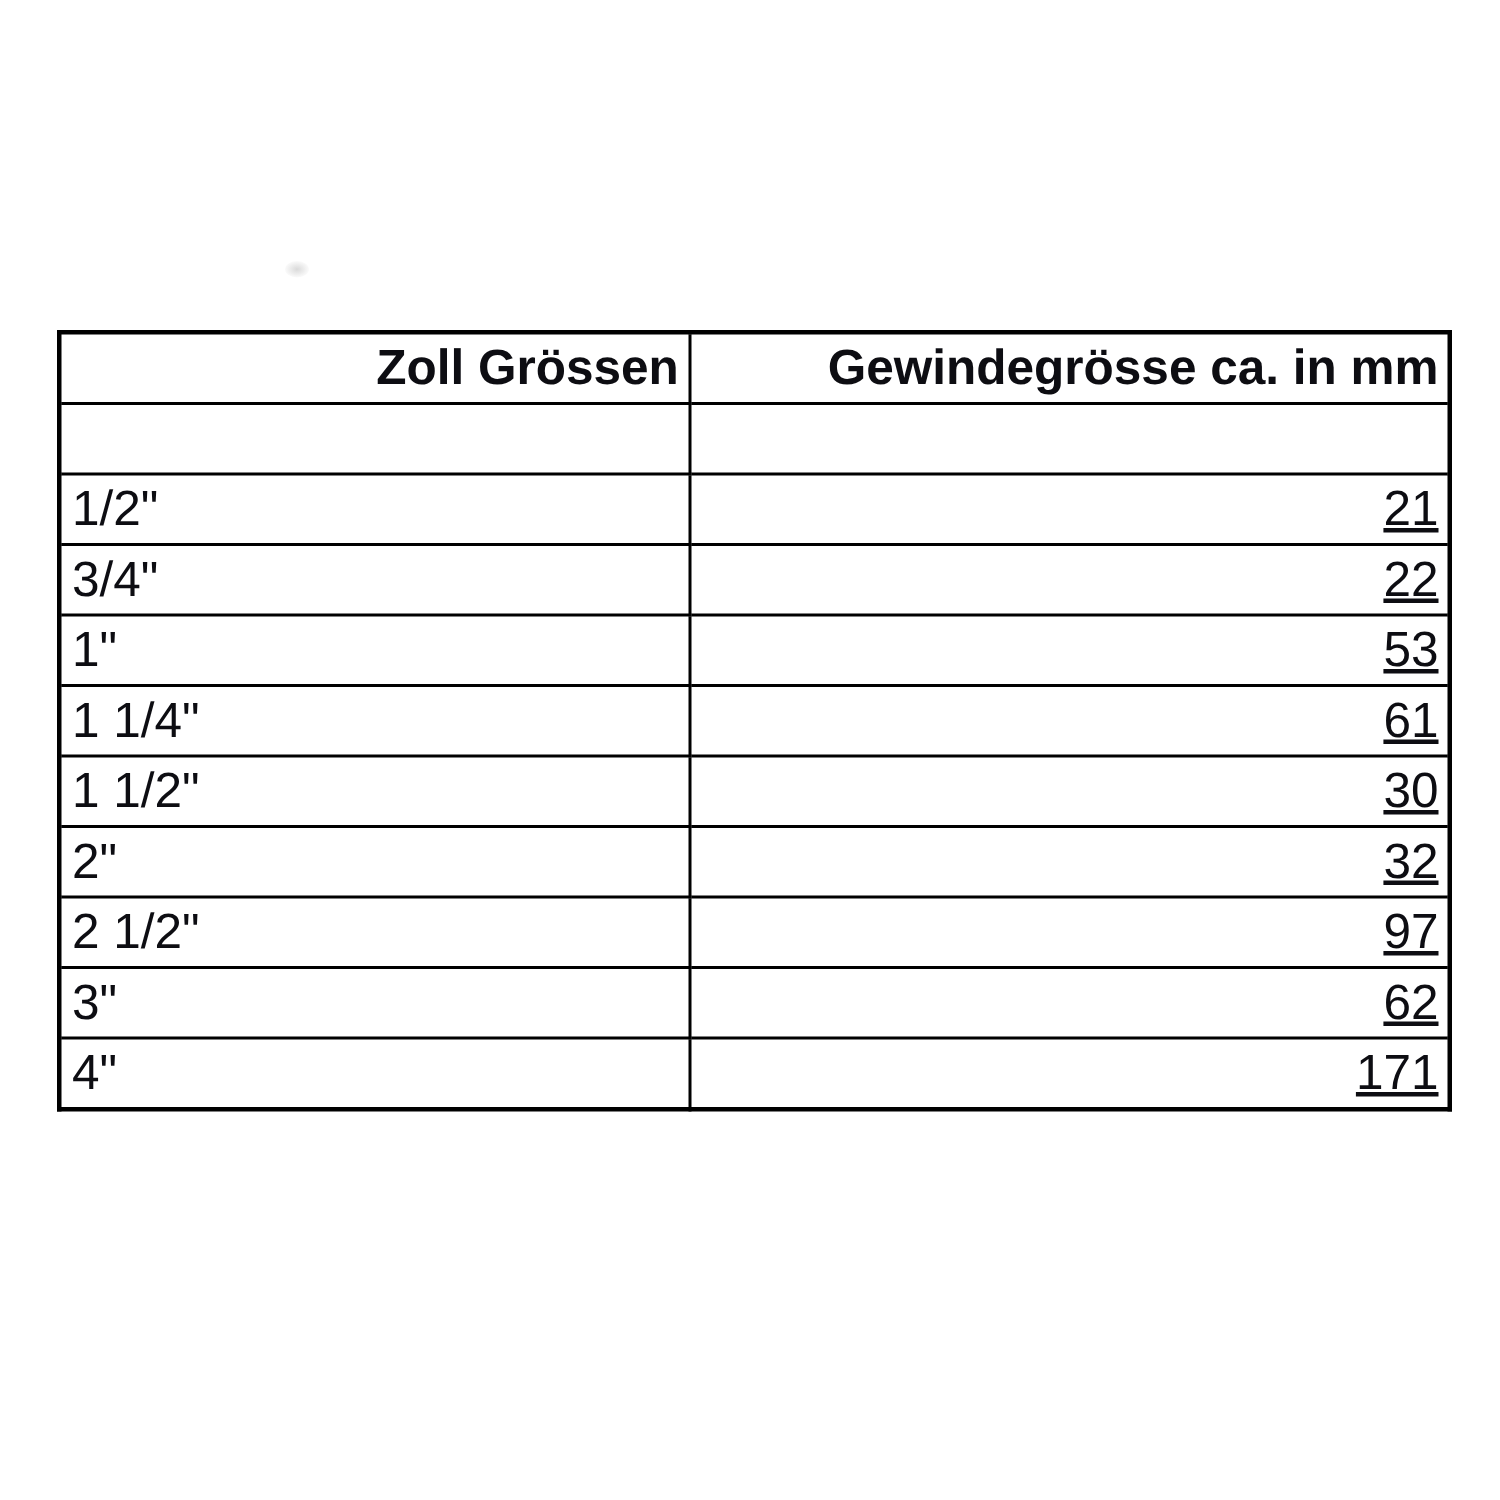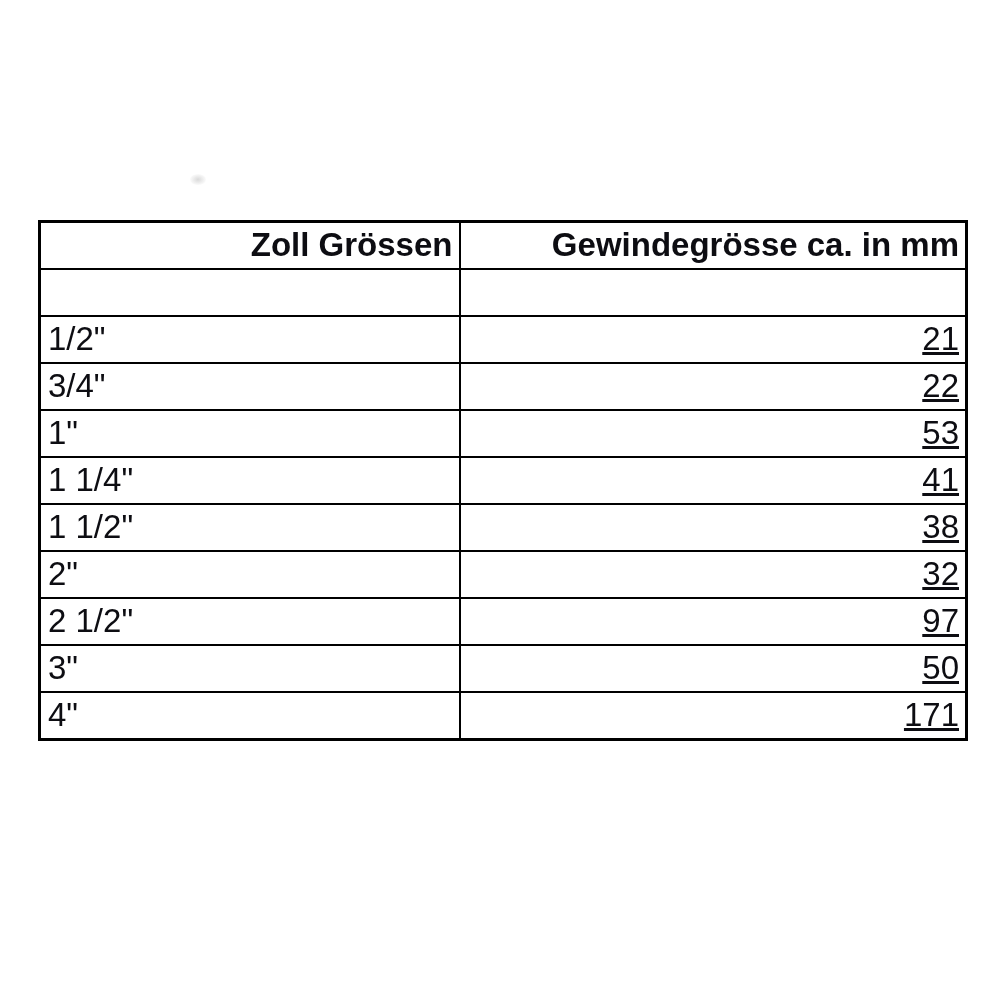--- a/index.html
+++ b/index.html
@@ -85,37 +85,37 @@
         <tr>
           <td class="cell-zoll">3/4"</td>
           <td class="cell-mm">22</td>
         </tr>
         <tr>
           <td class="cell-zoll">1"</td>
           <td class="cell-mm">53</td>
         </tr>
         <tr>
           <td class="cell-zoll">1 1/4"</td>
-          <td class="cell-mm">41</td>
+          <td class="cell-mm">61</td>
         </tr>
         <tr>
           <td class="cell-zoll">1 1/2"</td>
-          <td class="cell-mm">38</td>
+          <td class="cell-mm">30</td>
         </tr>
         <tr>
           <td class="cell-zoll">2"</td>
           <td class="cell-mm">32</td>
         </tr>
         <tr>
           <td class="cell-zoll">2 1/2"</td>
           <td class="cell-mm">97</td>
         </tr>
         <tr>
           <td class="cell-zoll">3"</td>
-          <td class="cell-mm">50</td>
+          <td class="cell-mm">62</td>
         </tr>
         <tr>
           <td class="cell-zoll">4"</td>
           <td class="cell-mm">171</td>
         </tr>
       </tbody>
   </table>
 </div>
 
 </body></html>

